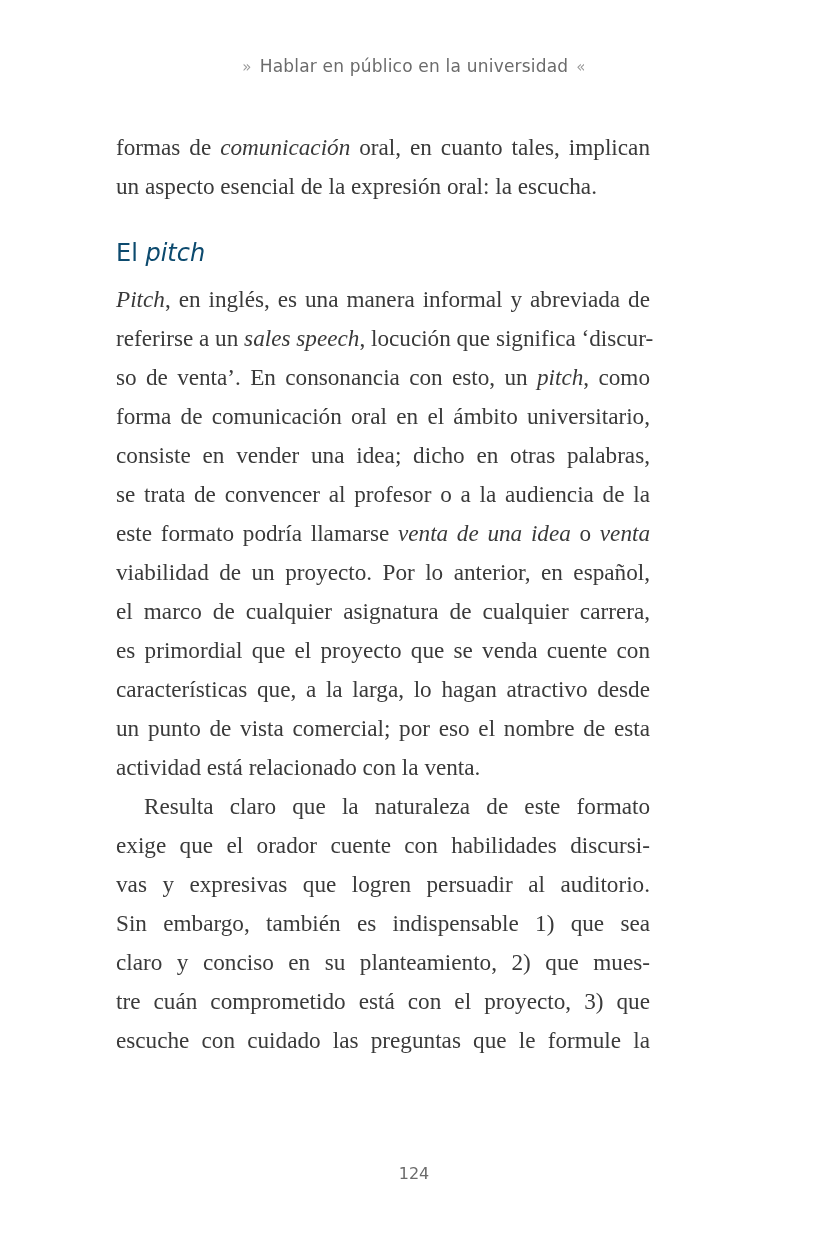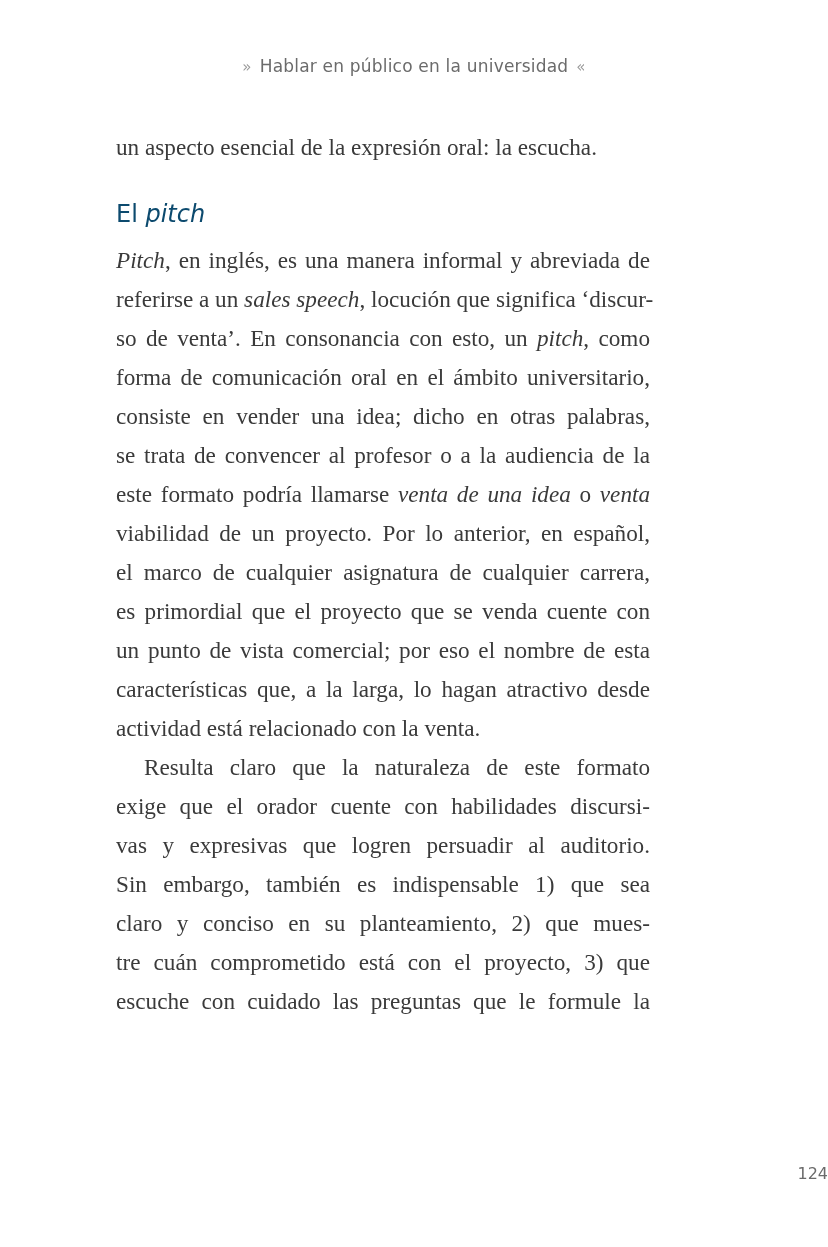--- a/index.html
+++ b/index.html
@@ -18,51 +18,52 @@
     .line { display: block; white-space: nowrap; text-align: justify; text-align-last: justify; height: 39px; }
     .line.last { text-align-last: left; }
     .line.indent { text-indent: 28px; }
     .heading {
       font-family: "DejaVu Sans", sans-serif; font-size: 24px; color: #0c4a6e;
       margin: 32px 0 12px 0; line-height: 30px;
     }
     .heading em { font-style: italic; }
     em { font-style: italic; }
     .page-number {
-      position: absolute; top: 1164px; left: 0; width: 828px; text-align: right;
+      position: absolute; top: 1164px; left: 0; width: 828px; text-align: center;
       font-family: "DejaVu Sans", sans-serif; font-size: 16px; color: #6b6b6b;
     }
   </style>
 </head>
 <body>
 
 <div class="running-head">
   <span class="guil">»</span><span>Hablar en público en la universidad</span><span class="guil">«</span>
 </div>
 
 <div class="content">
   <div>
+    <span class="line"><span>formas de </span><em>comunicación</em><span> oral, en cuanto tales, implican</span></span>
     <span class="line last"><span>un aspecto esencial de la expresión oral: la escucha.</span></span>
   </div>
 
   <div class="heading"><span>El </span><em>pitch</em></div>
 
   <div>
     <span class="line"><em>Pitch</em><span>, en inglés, es una manera informal y abreviada de</span></span>
     <span class="line"><span>referirse a un </span><em>sales speech</em><span>, locución que significa ‘discur-</span></span>
     <span class="line"><span>so de venta’. En consonancia con esto, un </span><em>pitch</em><span>, como</span></span>
     <span class="line"><span>forma de comunicación oral en el ámbito universitario,</span></span>
     <span class="line"><span>consiste en vender una idea; dicho en otras palabras,</span></span>
     <span class="line"><span>se trata de convencer al profesor o a la audiencia de la</span></span>
     <span class="line"><span>este formato podría llamarse </span><em>venta de una idea</em><span> o </span><em>venta</em></span>
     <span class="line"><span>viabilidad de un proyecto. Por lo anterior, en español,</span></span>
     <span class="line"><span>el marco de cualquier asignatura de cualquier carrera,</span></span>
     <span class="line"><span>es primordial que el proyecto que se venda cuente con</span></span>
+    <span class="line"><span>características que, a la larga, lo hagan atractivo desde</span></span>
     <span class="line"><span>un punto de vista comercial; por eso el nombre de esta</span></span>
-    <span class="line"><span>características que, a la larga, lo hagan atractivo desde</span></span>
     <span class="line last"><span>actividad está relacionado con la venta.</span></span>
   </div>
 
   <div>
     <span class="line indent">Resulta claro que la naturaleza de este formato</span>
     <span class="line">exige que el orador cuente con habilidades discursi-</span>
     <span class="line">vas y expresivas que logren persuadir al auditorio.</span>
     <span class="line">Sin embargo, también es indispensable 1) que sea</span>
     <span class="line">claro y conciso en su planteamiento, 2) que mues-</span>
     <span class="line">tre cuán comprometido está con el proyecto, 3) que</span>

